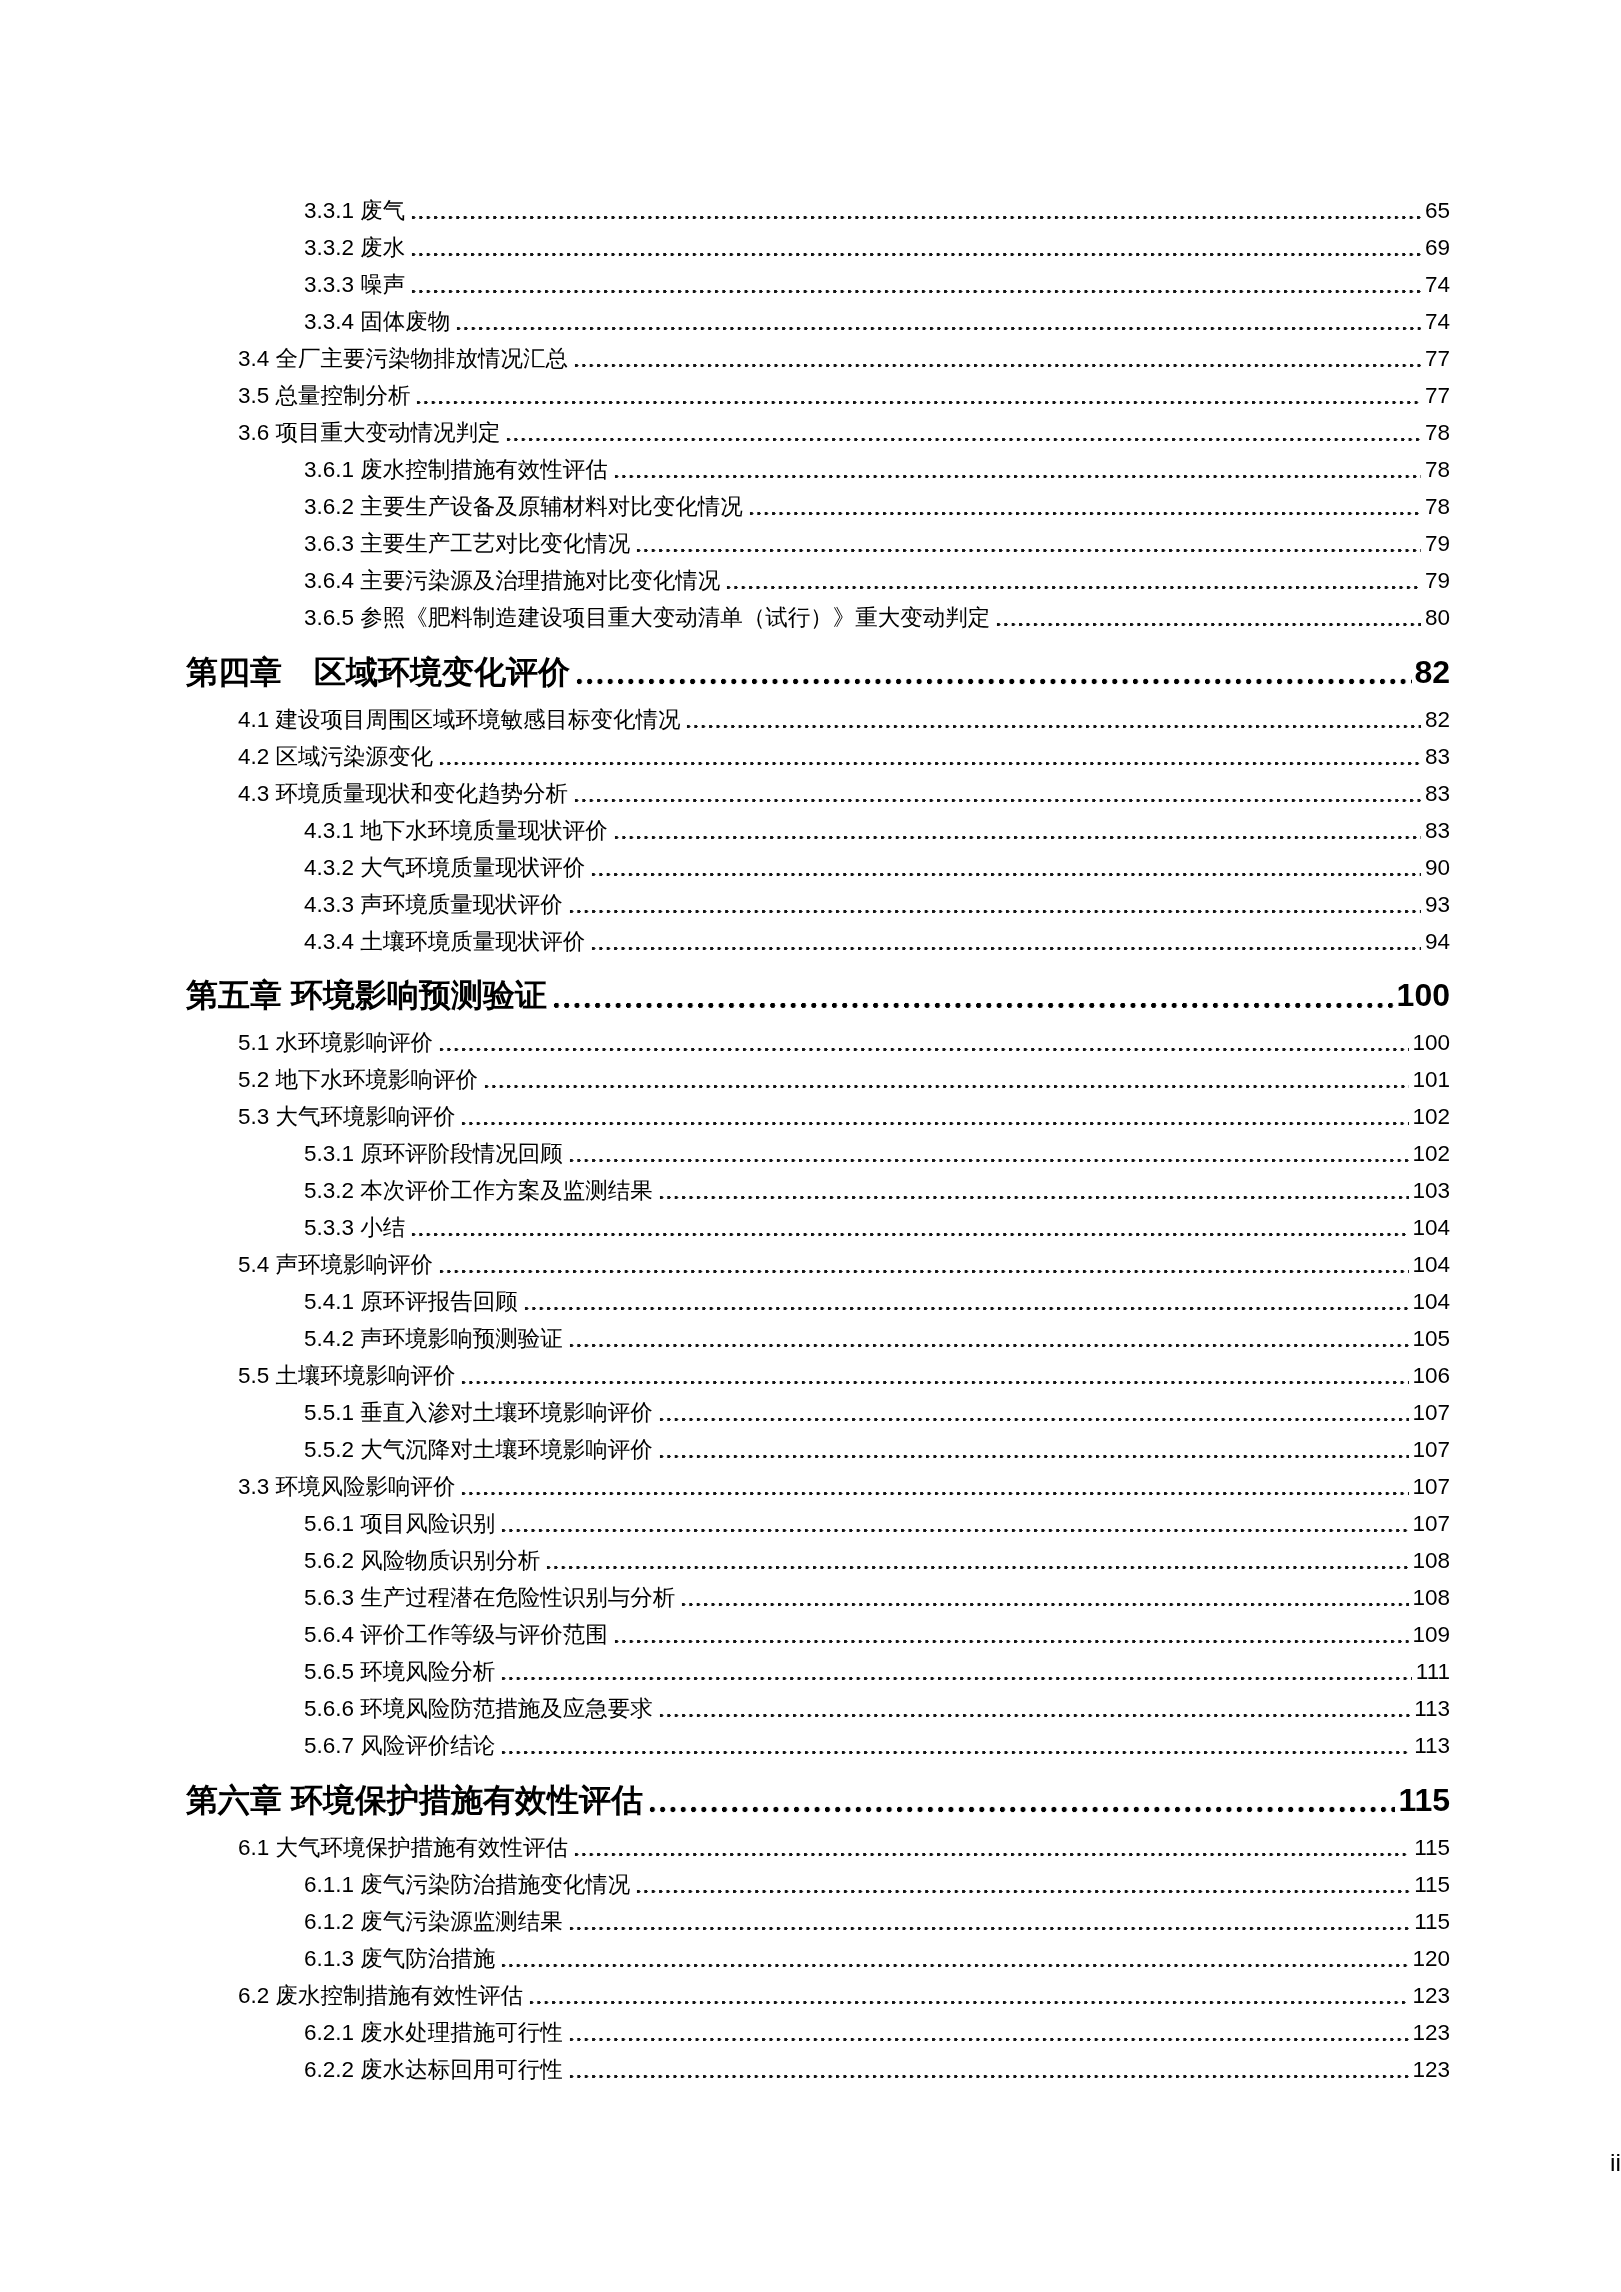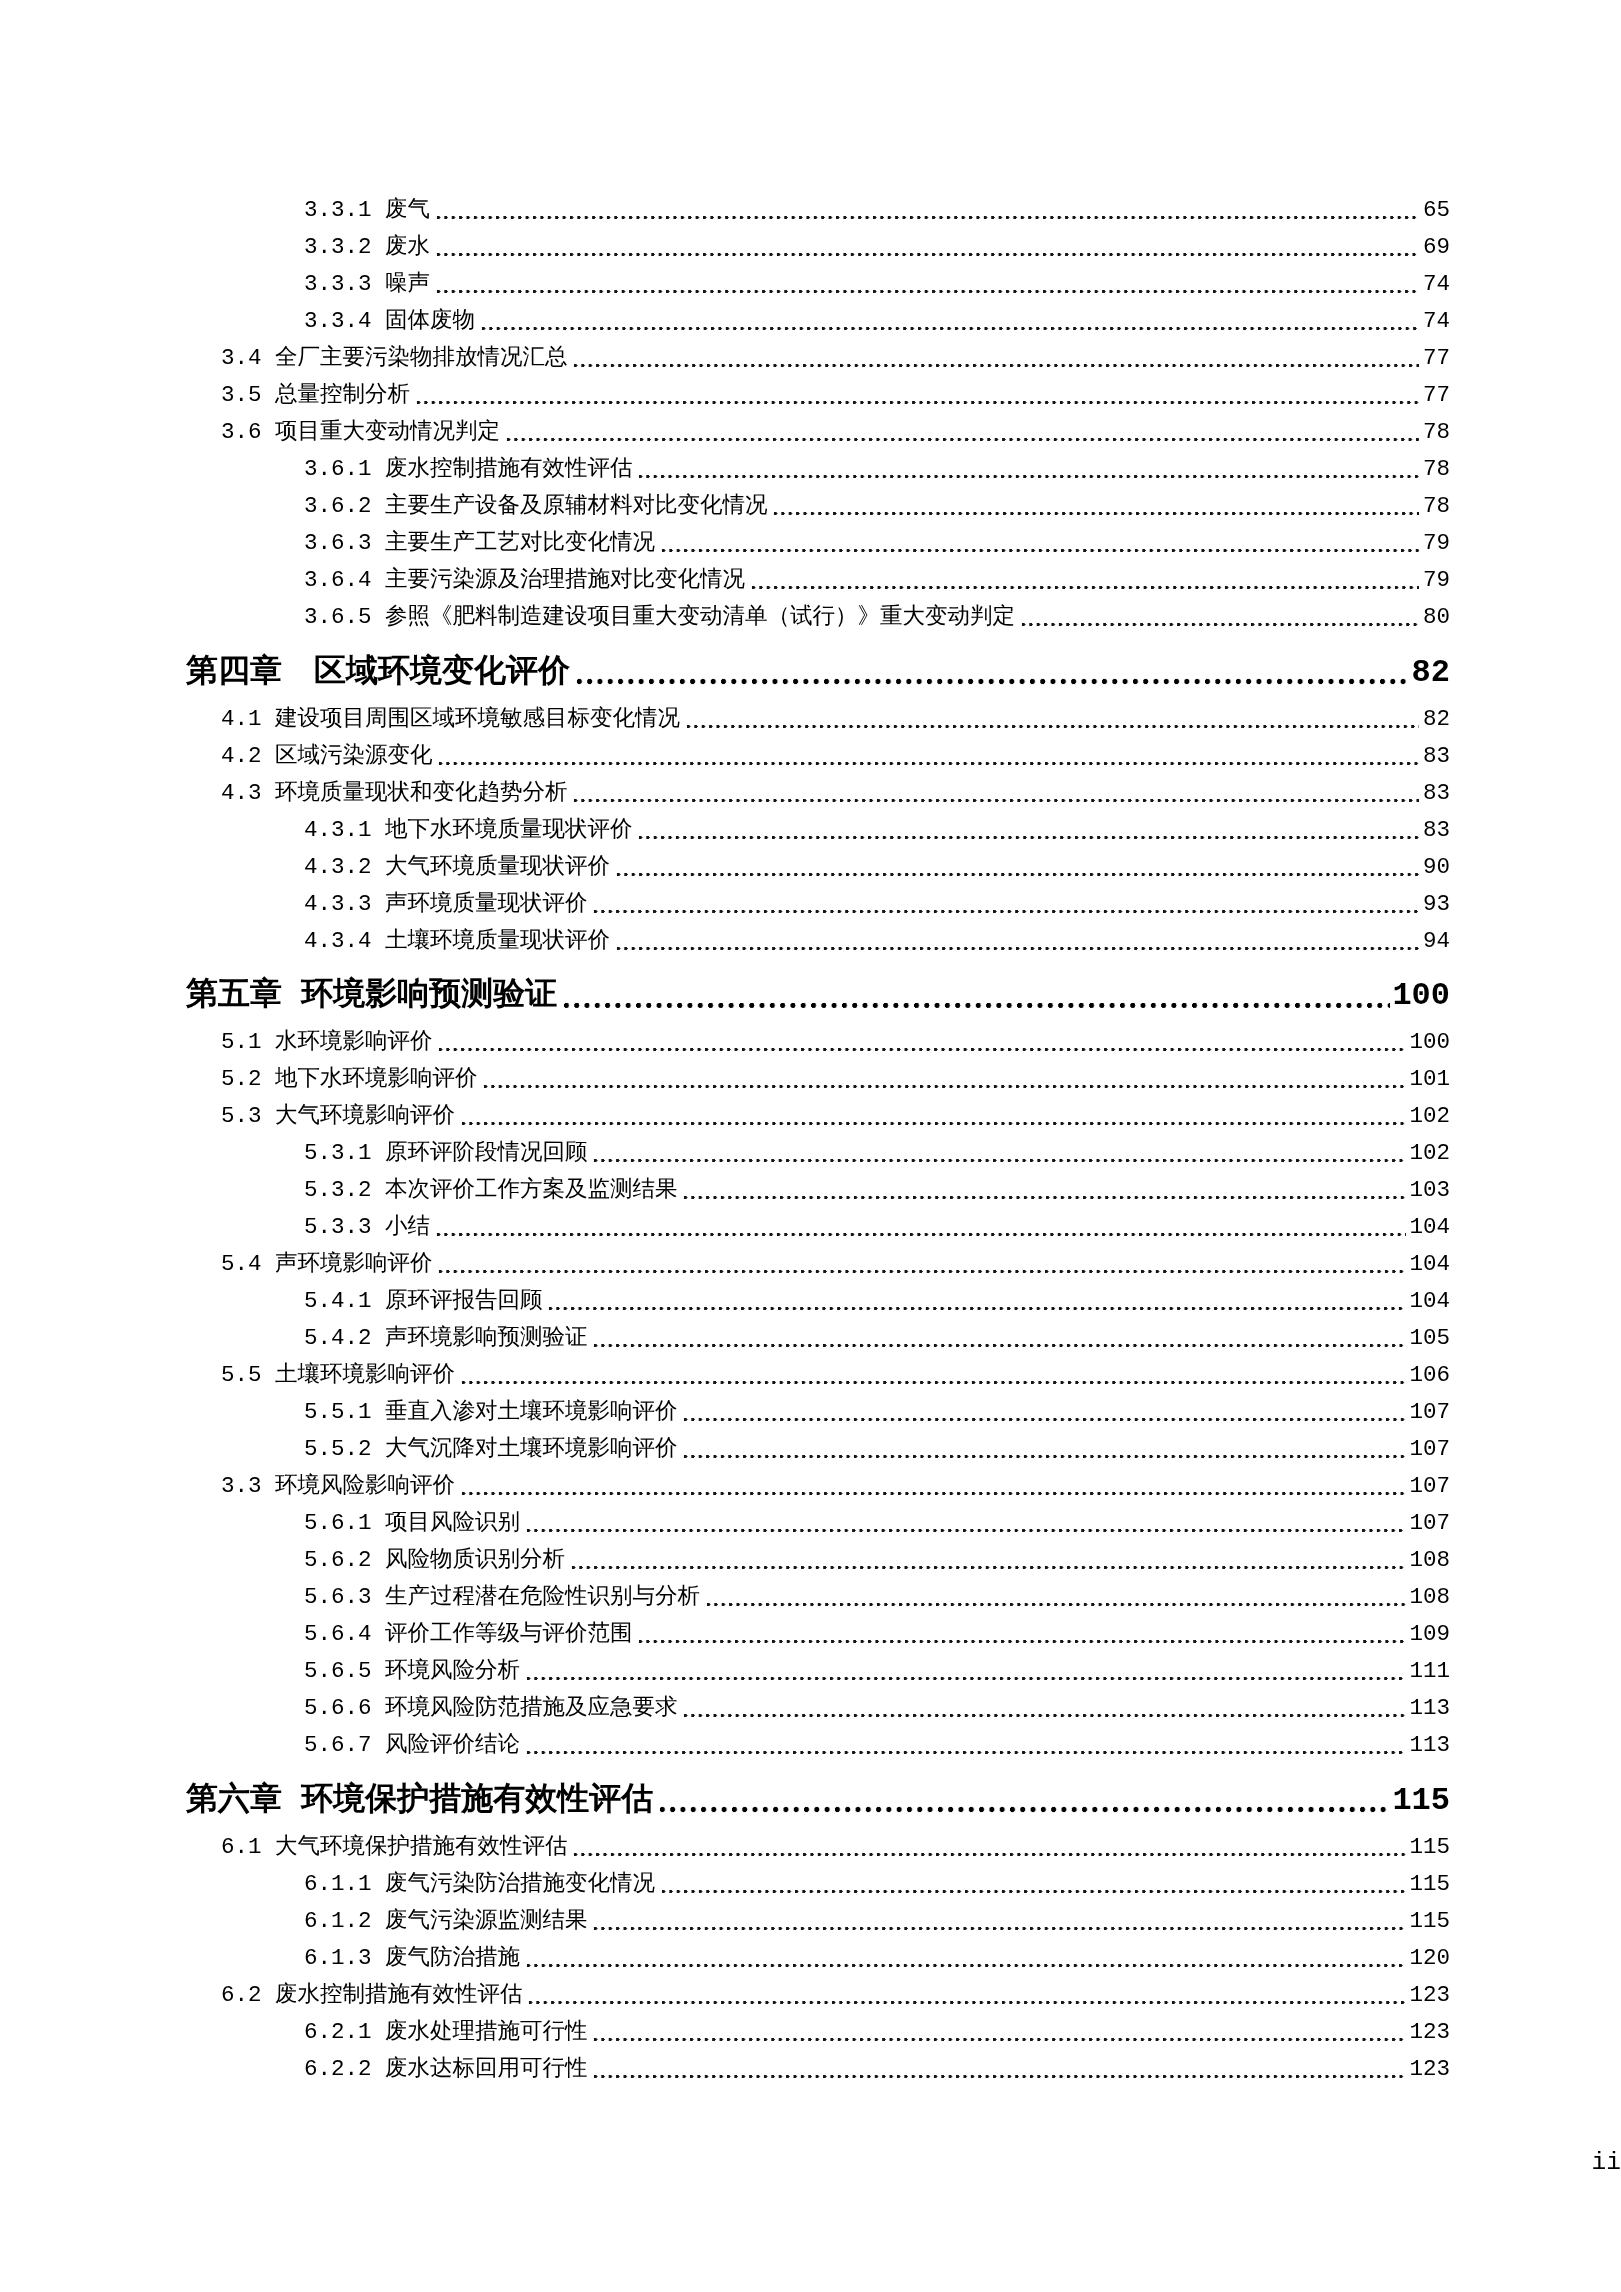--- a/index.html
+++ b/index.html
@@ -6,42 +6,42 @@
     margin: 0;
     padding: 0;
     background: #888;
   }
   .page {
     position: relative;
     width: 1621px;
     height: 2293px;
     margin: 0 auto;
     background: #ffffff;
-    font-family: Liberation Mono, monospace;
+    font-family: Liberation Sans, sans-serif;
     color: #000000;
     overflow: hidden;
   }
   .toc {
     position: absolute;
     top: 192px;
     left: 186px;
     right: 171px;
   }
   .toc-row {
     display: flex;
     align-items: baseline;
     white-space: nowrap;
   }
   
   .toc-row.level-1, .toc-row.level-2 {
     font-size: 22.5px;
     line-height: 37px;
     height: 37px;
   }
-  .toc-row.level-1 { margin-left: 35px; align-items: center; }
+  .toc-row.level-1 { margin-left: 52px; align-items: center; }
   .toc-row.level-2 { margin-left: 118px; }
   .toc-row .dots {
     flex: 1 1 auto;
     align-self: flex-end;
     height: 4.9px;
     margin: 0 3.9px 8.8px 5.9px;
     background-image: radial-gradient(circle at 2.5px 2.5px, #141414 1.6px, rgba(0,0,0,0) 1.9px);
     background-size: 7.4px 4.9px;
     background-repeat: repeat-x;
     background-position: left bottom;

